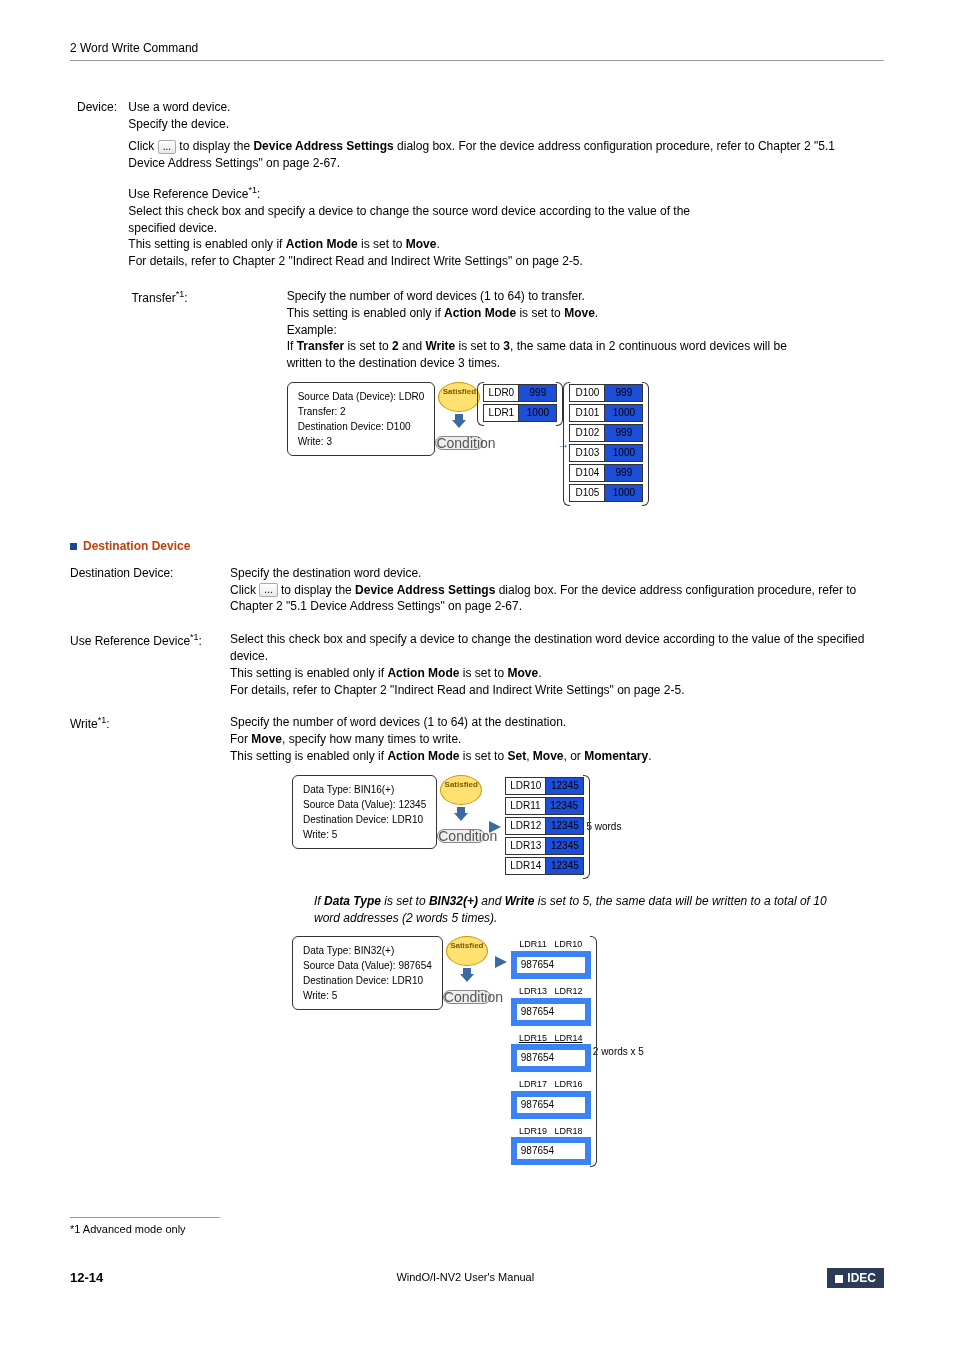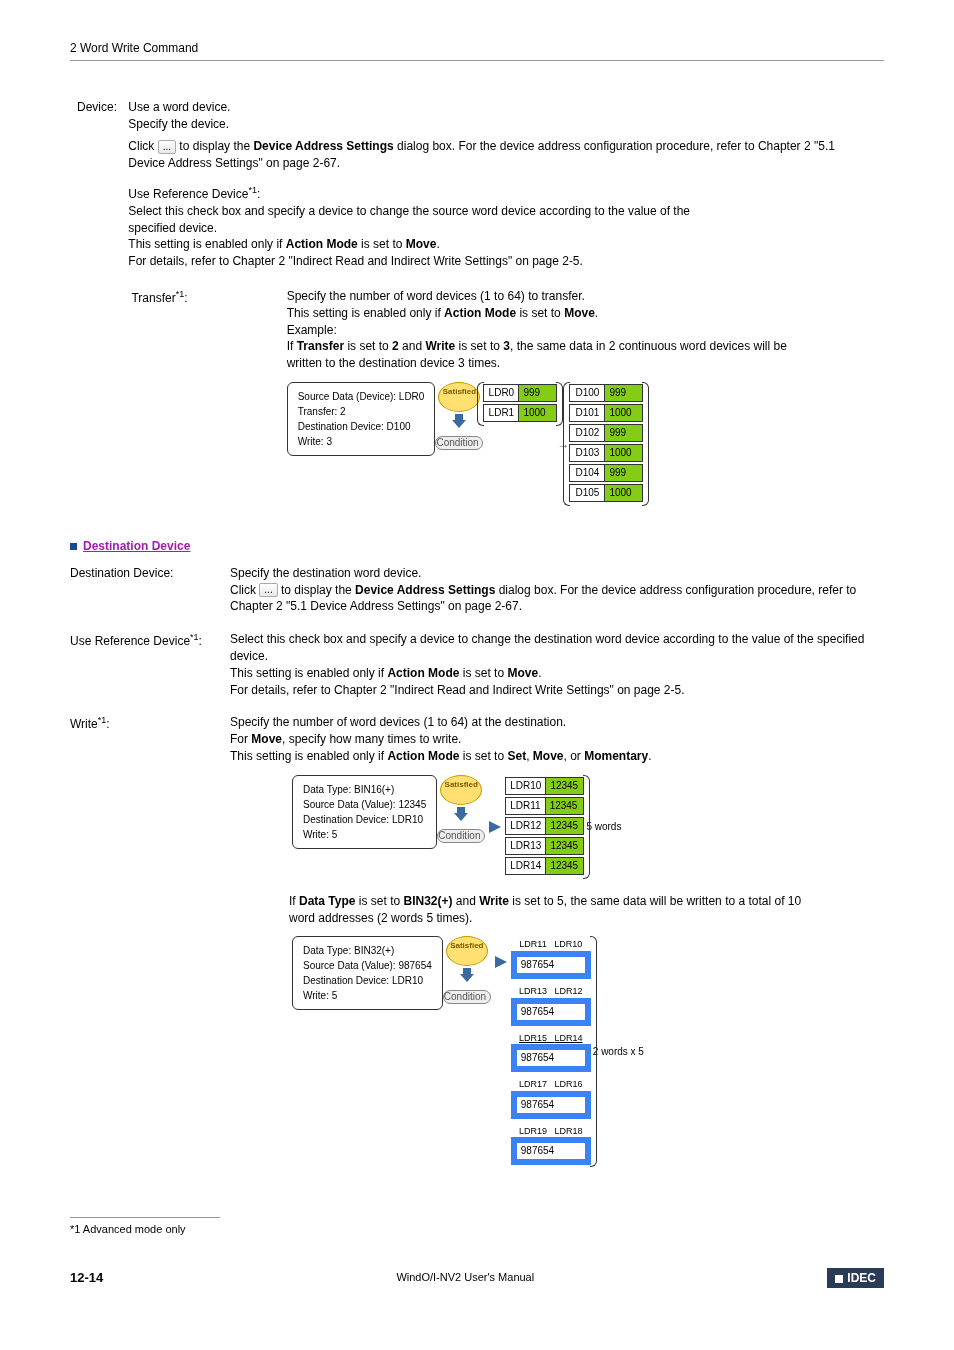--- a/index.html
+++ b/index.html
@@ -10,38 +10,38 @@
   .device-body { display: inline-block; width: 720px; vertical-align: top; }
   .para { margin-bottom: 12px; }
   .small-btn { display: inline-block; border: 1px solid #aaa; background: linear-gradient(#fff,#e8e8e8); font-size: 10px; padding: 0 4px; border-radius: 2px; vertical-align: middle; line-height: 12px; }
   .sub-row { margin-bottom: 18px; }
   .sub-label { display: inline-block; width: 155px; vertical-align: top; }
   .sub-body { display: inline-block; width: 600px; vertical-align: top; }
   .ex-label { display: inline-block; width: 62px; vertical-align: top; }
   .ex-body { display: inline-block; width: 520px; vertical-align: top; }
   b { font-weight: 700; }
   .blue-square { display: inline-block; width: 7px; height: 7px; background: #184a8c; margin-right: 6px; vertical-align: middle; }
-  .dest-heading { color: #a21caf; font-weight: 700; margin-bottom: 10px; font-size: 12px; text-decoration: underline; }
+  .dest-heading { color: #c2410c; font-weight: 700; margin-bottom: 10px; font-size: 12px; }
   .dest-row { margin-bottom: 16px; display: flex; }
   .dest-label { width: 160px; flex-shrink: 0; }
   .dest-body { flex: 1; }
   .sup { font-size: 9px; vertical-align: super; }
 
   
   .diagram { margin: 10px 0 0 0; position: relative; }
   .info-box { border: 1px solid #333; border-radius: 6px; padding: 6px 10px; font-size: 10px; line-height: 1.5; display: inline-block; vertical-align: top; }
   .sat-ellipse { width: 42px; height: 30px; border: 1px solid #c59a00; background: #ffe070; border-radius: 50% / 50%; font-size: 8px; text-align: center; line-height: 18px; font-weight: 700; color: #7a5a00; }
-  .cond-ellipse { width: 48px; height: 14px; border: 1px solid #888; background: #eee; border-radius: 8px; font-size: 10px; text-align: left; line-height: 12px; color: #555; margin-top: 6px; }
+  .cond-ellipse { width: 48px; height: 14px; border: 1px solid #888; background: #eee; border-radius: 8px; font-size: 14px; text-align: right; line-height: 12px; color: #555; margin-top: 6px; }
   .arrow-blue { display: inline-block; width: 0; height: 0; border-top: 6px solid transparent; border-bottom: 6px solid transparent; border-left: 12px solid #3b6aa0; vertical-align: middle; margin: 0 4px; }
   .arrow-down-blue { display:inline-block; text-align:center; }
   .arrow-down-blue .stem { width:8px; height:6px; background:#3b6aa0; margin:0 auto; }
   .arrow-down-blue .head { width:0; height:0; border-left:7px solid transparent; border-right:7px solid transparent; border-top:8px solid #3b6aa0; margin:0 auto; }
   .reg-row { white-space: nowrap; margin-bottom: 2px; }
   .reg-label { display: inline-block; border: 1px solid #333; font-size: 10px; padding: 1px 4px; min-width: 36px; text-align: center; background: #fff; }
-  .reg-val { display: inline-block; border: 1px solid #333; border-left: none; font-size: 10px; padding: 1px 4px; min-width: 38px; text-align: left; background: #84cc16; }
+  .reg-val { display: inline-block; border: 1px solid #333; border-left: none; font-size: 10px; padding: 1px 4px; min-width: 38px; text-align: center; background: #1d4ed8; }
   .reg-val-wide { display: inline-block; border: 6px solid #3b82f6; font-size: 10px; padding: 1px 4px; min-width: 80px; background: #fff; }
   .double-label { font-size: 9px; text-align: center; }
   .note-right { font-size: 10px; display: inline-block; vertical-align: middle; margin-left: 2px; }
   .stack { display: inline-block; vertical-align: top; }
   .thin-arrow { color: #3b6aa0; font-size: 12px; }
 
   .curly { position: relative; display: inline-block; vertical-align: top; }
   .curly::before { content: ""; position: absolute; left: -6px; top: 0; bottom: 0; width: 6px; border: 1px solid #333; border-right: none; border-radius: 6px 0 0 6px; }
   .curly-r { position: relative; display: inline-block; vertical-align: top; }
   .curly-r::after { content: ""; position: absolute; right: -6px; top: 0; bottom: 0; width: 6px; border: 1px solid #333; border-left: none; border-radius: 0 6px 6px 0; }
@@ -188,21 +188,21 @@
       <div class="stack curly-r" style="padding:2px 0;">
         <div class="reg-row"><span class="reg-label">LDR10</span><span class="reg-val">12345</span></div>
         <div class="reg-row"><span class="reg-label">LDR11</span><span class="reg-val">12345</span></div>
         <div class="reg-row"><span class="reg-label">LDR12</span><span class="reg-val">12345</span></div>
         <div class="reg-row"><span class="reg-label">LDR13</span><span class="reg-val">12345</span></div>
         <div class="reg-row"><span class="reg-label">LDR14</span><span class="reg-val">12345</span></div>
       </div>
       <span class="note-right" style="align-self:center;">5 words</span>
     </div>
 
-    <div style="margin:14px 0 0 59px; width:520px;">
+    <div style="margin:14px 0 0 84px; width:520px;font-style:italic;">
       <span>If </span><b>Data Type</b><span> is set to </span><b>BIN32(+)</b><span> and </span><b>Write</b><span> is set to 5, the same data will be written to a total of 10 word addresses (2 words 5 times).</span>
     </div>
 
     <div class="diagram diag-flex" style="margin-left:62px; align-items:flex-start;">
       <div class="info-box">
         <div>Data Type: BIN32(+)</div>
         <div>Source Data (Value): 987654</div>
         <div>Destination Device: LDR10</div>
         <div>Write: 5</div>
       </div>

